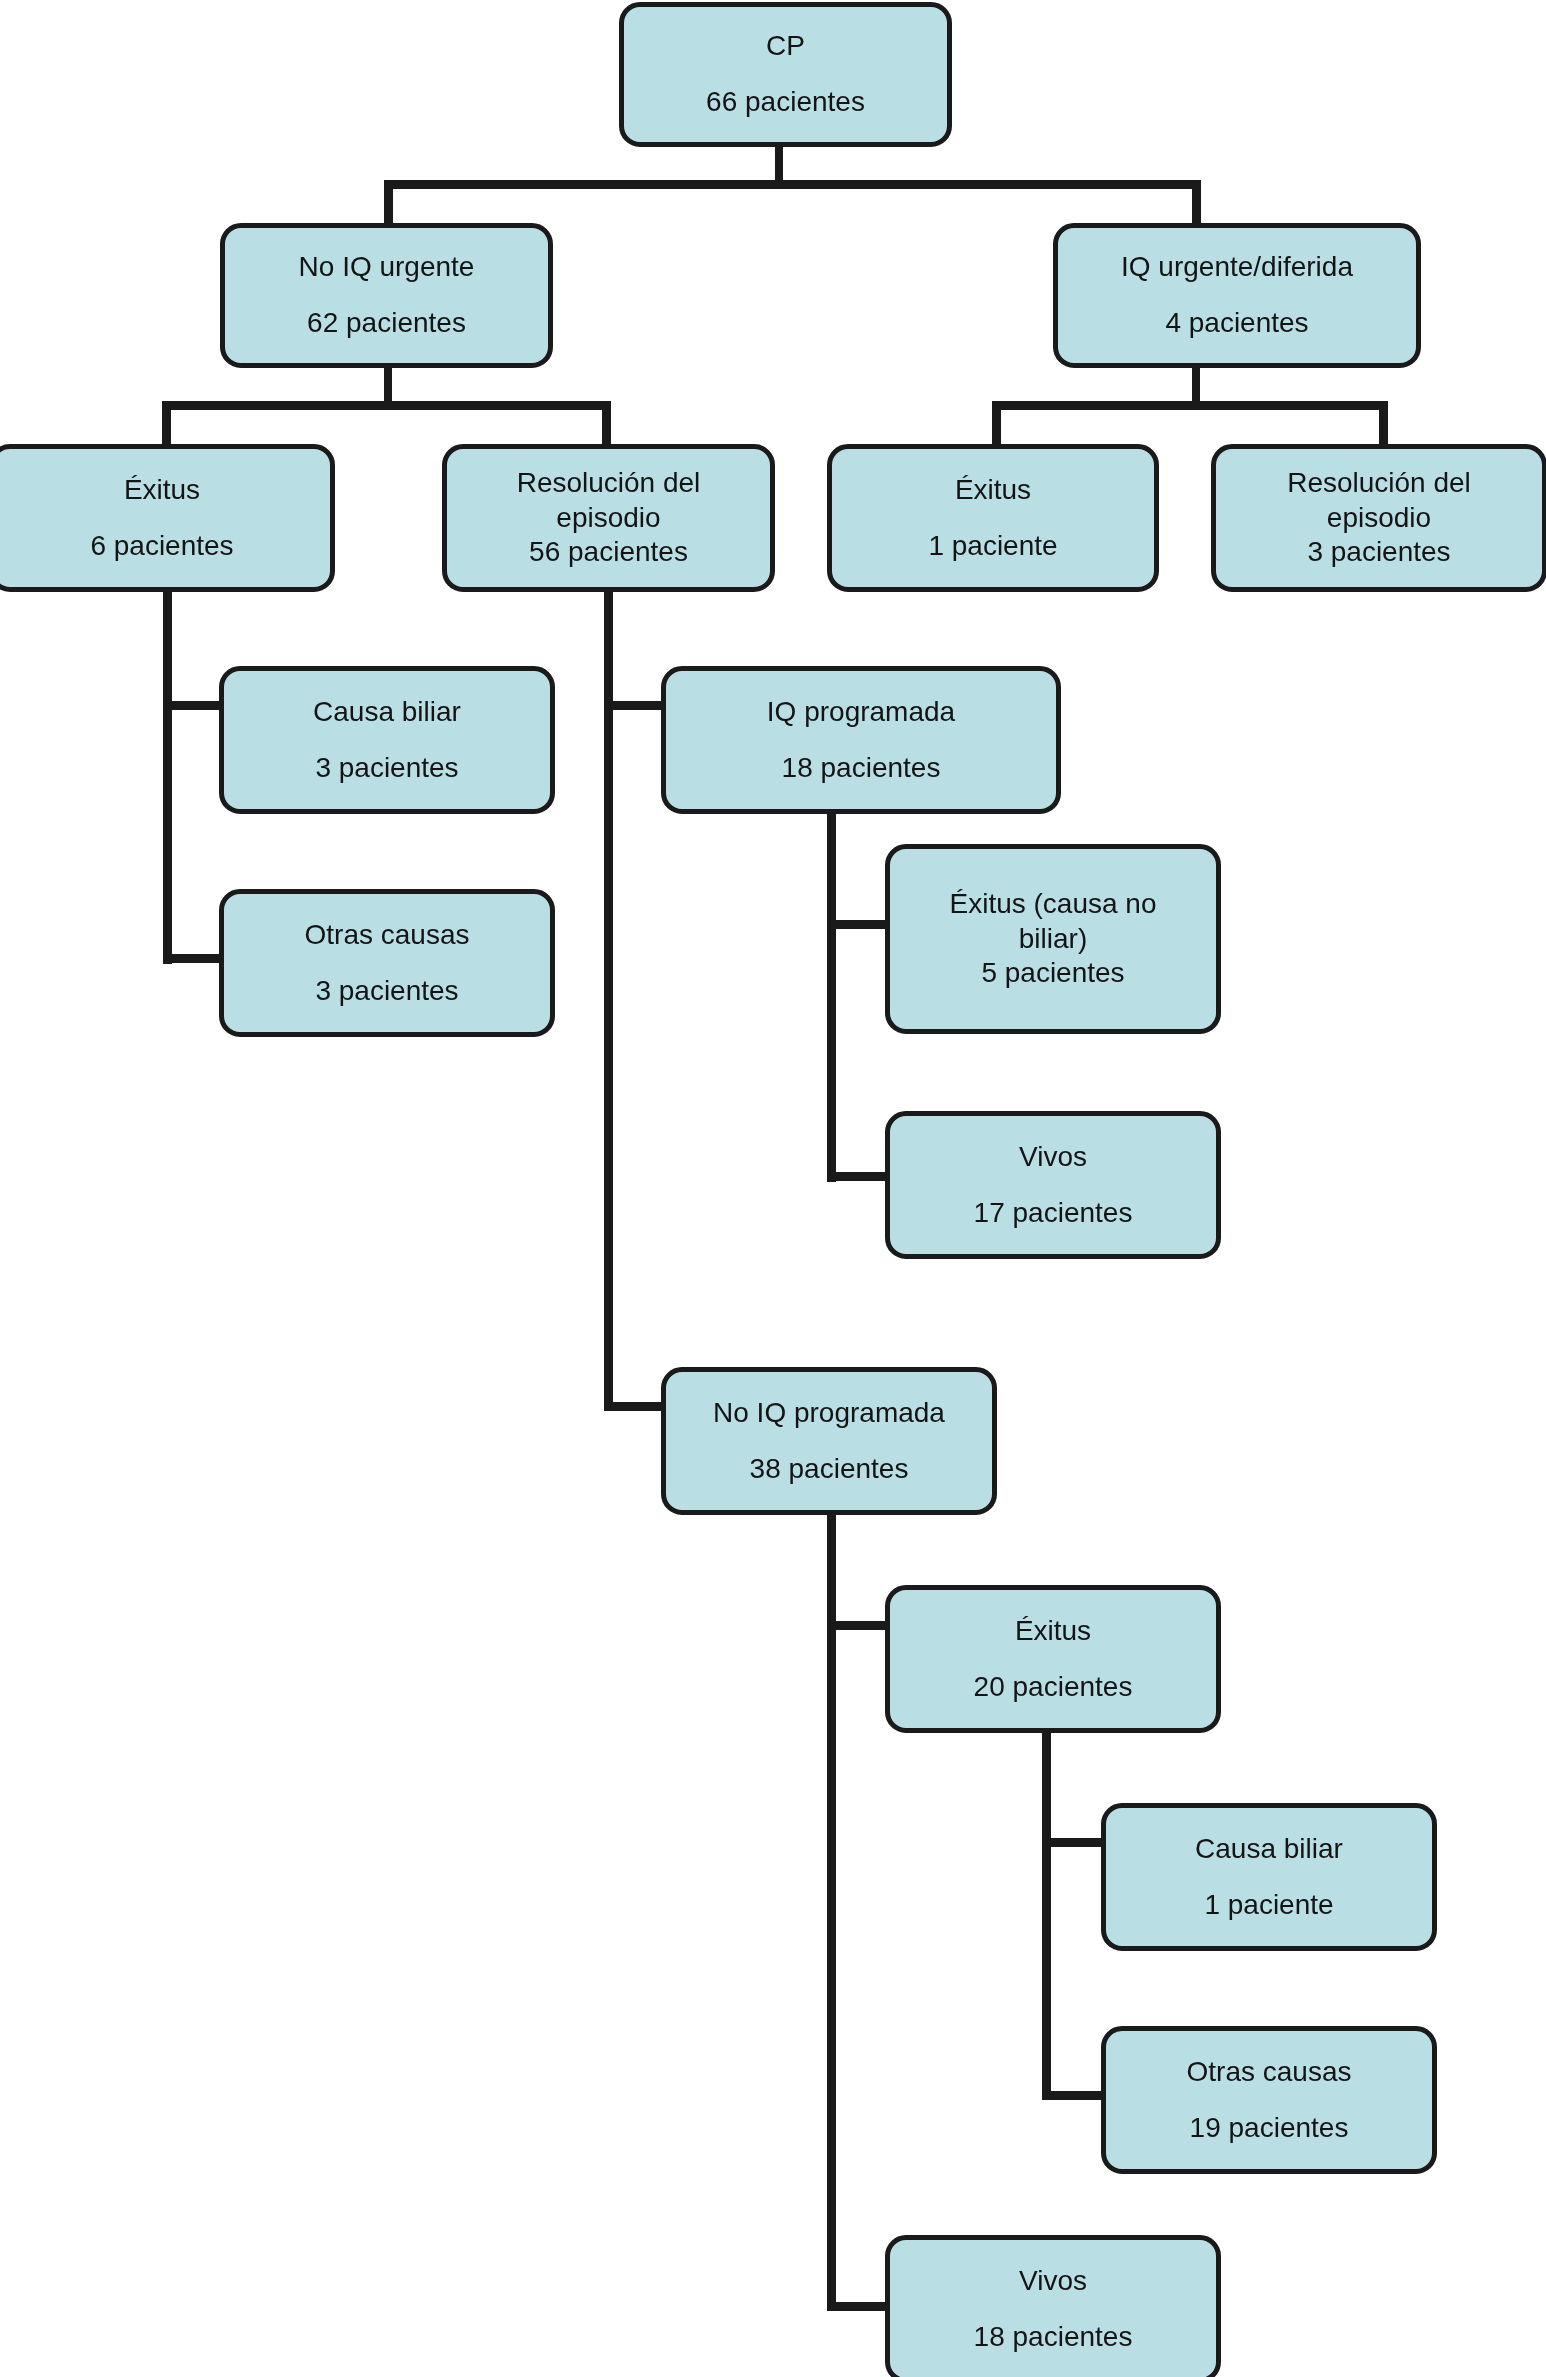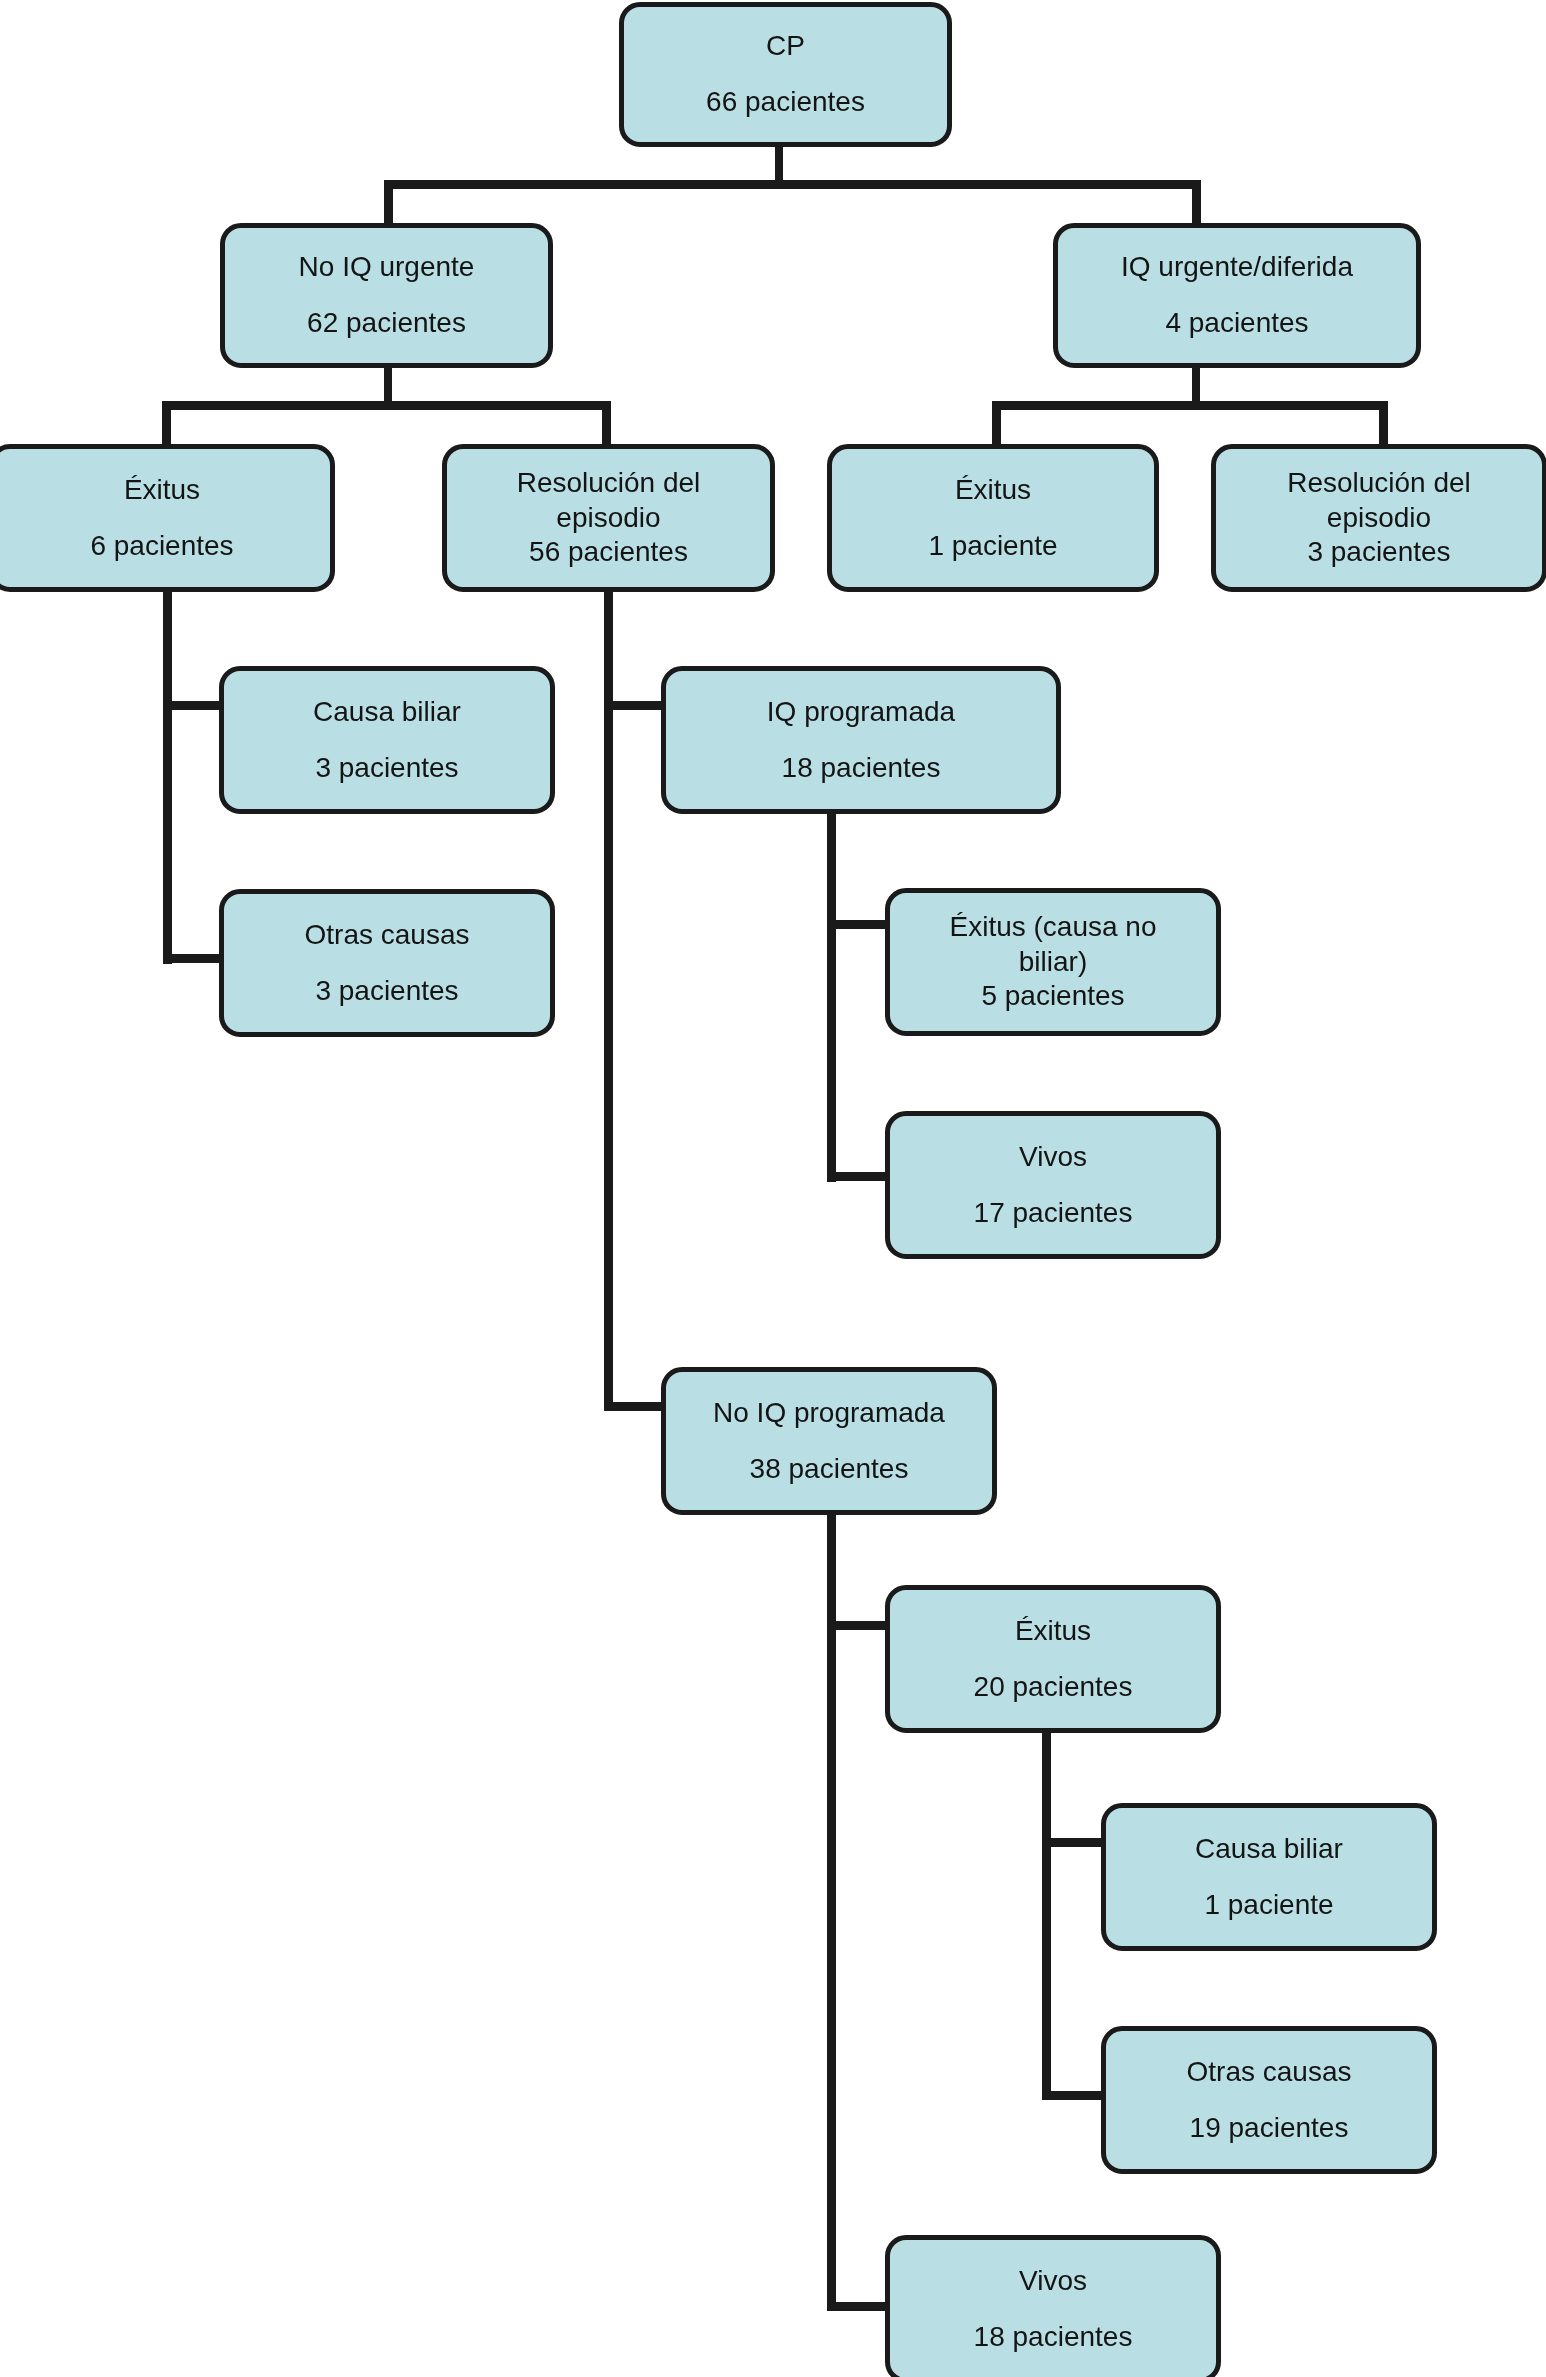--- a/index.html
+++ b/index.html
@@ -143,21 +143,21 @@
     <span class="gap"></span>
     <span class="ln">18 pacientes</span>
   </div>
 
   <div class="node" style="left:219px; top:889px; width:336px; height:148px;">
     <span class="ln">Otras causas</span>
     <span class="gap"></span>
     <span class="ln">3 pacientes</span>
   </div>
 
-  <div class="node tight" style="left:885px; top:888px; width:336px; height:148px;">
+  <div class="node tight" style="left:885px; top:844px; width:336px; height:190px;">
     <span class="ln">Éxitus (causa no</span>
     <span class="ln">biliar)</span>
     <span class="ln">5 pacientes</span>
   </div>
 
   <div class="node" style="left:885px; top:1111px; width:336px; height:148px;">
     <span class="ln">Vivos</span>
     <span class="gap"></span>
     <span class="ln">17 pacientes</span>
   </div>

